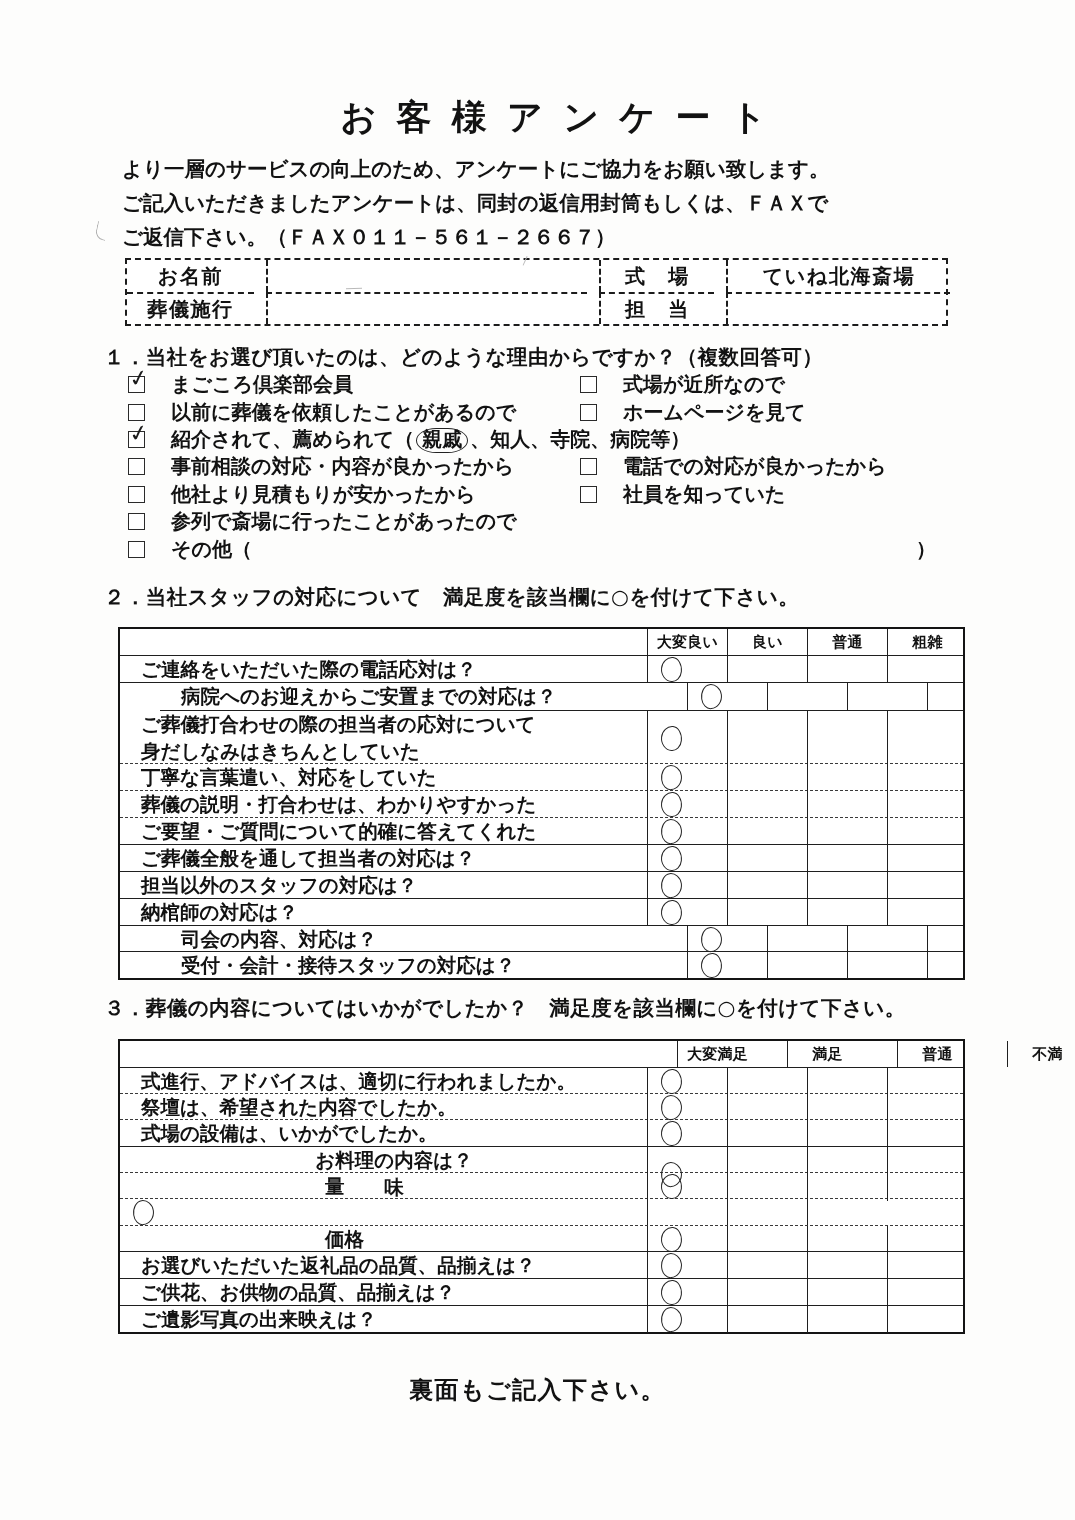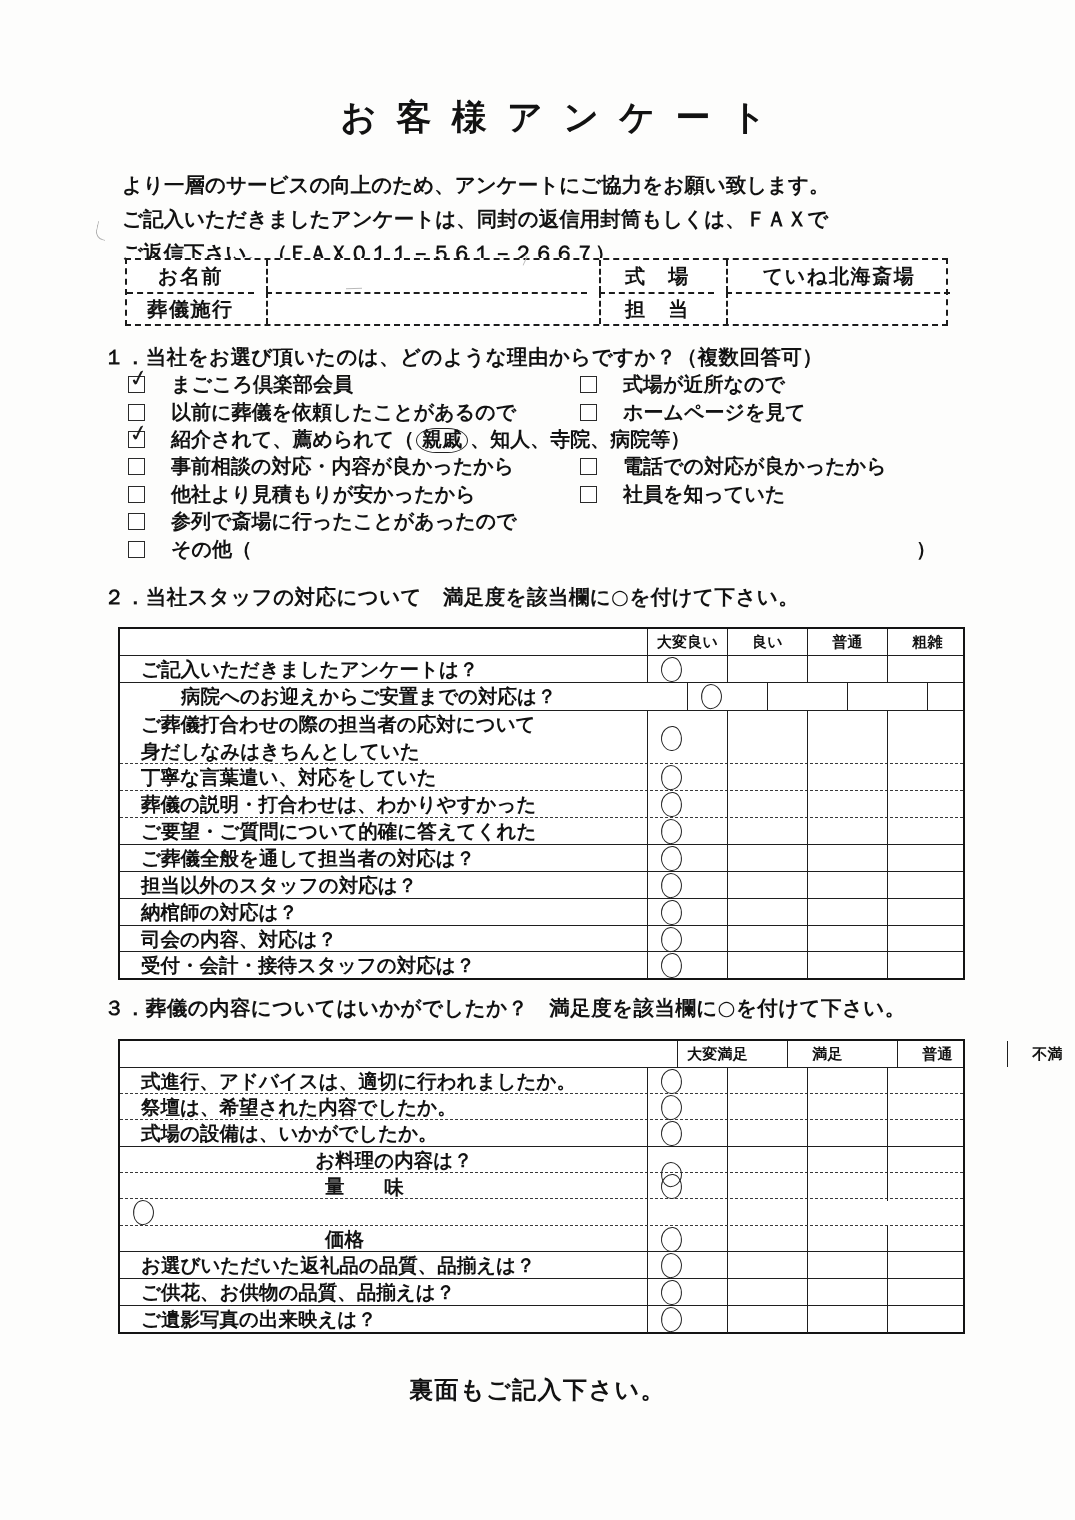--- a/index.html
+++ b/index.html
@@ -7,21 +7,21 @@
     position:relative;width:1075px;height:1520px;margin:0 auto;
     background:#fdfdfc;color:#121212;
     font-family:"DejaVu Sans","Liberation Sans",sans-serif;
     font-weight:600;overflow:hidden;
   }
   
   .title{
     position:absolute;top:94px;left:16px;width:100%;text-align:center;
     font-size:35px;font-weight:bold;letter-spacing:0.58em;text-indent:0.58em;
   }
-  .intro{position:absolute;top:152px;left:122px;font-size:20.5px;line-height:34px;margin-top:16px;}
+  .intro{position:absolute;top:152px;left:122px;font-size:20.5px;line-height:34px;}
   
   .info-table{
     position:absolute;top:258px;left:125px;width:823px;
     border:2.2px dashed #1c1c1c;box-sizing:border-box;background:#fff;
     display:grid;grid-template-columns:127px 333px 127px 236px;grid-auto-rows:32px;
   }
   .info-table .cell{
     box-sizing:border-box;display:flex;align-items:center;justify-content:center;
     font-size:20px;letter-spacing:0.08em;position:relative;
   }
@@ -214,21 +214,21 @@
   <div class="q-heading" style="top:583px;left:104px;">２．当社スタッフの対応について　満足度を該当欄に○を付けて下さい。</div>
   <div class="rtable" style="top:627px;">
     <div class="rrow sep-solid" style="height:26px;">
       <div class="c lab"></div>
       <div class="c hdr">大変良い</div>
       <div class="c hdr">良い</div>
       <div class="c hdr">普通</div>
       <div class="c hdr">粗雑</div>
     </div>
     <div class="rrow sep-solid" style="height:26px;">
-      <div class="c lab">ご記入いただきましたアンケートは？</div>
+      <div class="c lab">ご連絡をいただいた際の電話応対は？</div>
       <div class="c mcell">
           <span class="omark">○</span>
         </div>
       <div class="c"></div>
         <div class="c"></div>
         <div class="c"></div>
     </div>
     <div class="rrow sep-solid" style="height:27px;margin-left:40px;">
       <div class="c lab">病院へのお迎えからご安置までの対応は？</div>
       <div class="c mcell">
@@ -297,30 +297,30 @@
     </div>
     <div class="rrow sep-solid" style="height:26px;">
       <div class="c lab">納棺師の対応は？</div>
       <div class="c mcell">
           <span class="omark">○</span>
         </div>
       <div class="c"></div>
         <div class="c"></div>
         <div class="c"></div>
     </div>
-    <div class="rrow sep-solid" style="height:25px;">
+    <div class="rrow sep-solid" style="height:25px;padding-left:40px;">
       <div class="c lab">司会の内容、対応は？</div>
       <div class="c mcell">
           <span class="omark">○</span>
         </div>
       <div class="c"></div>
         <div class="c"></div>
         <div class="c"></div>
     </div>
-    <div class="rrow sep-none" style="height:26px;">
+    <div class="rrow sep-none" style="height:26px;margin-left:40px;">
       <div class="c lab">受付・会計・接待スタッフの対応は？</div>
       <div class="c mcell">
           <span class="omark">○</span>
         </div>
       <div class="c"></div>
         <div class="c"></div>
         <div class="c"></div>
     </div>
   </div>
 

